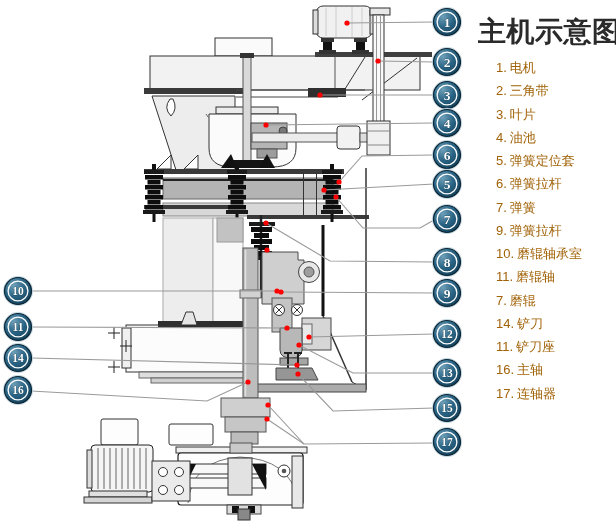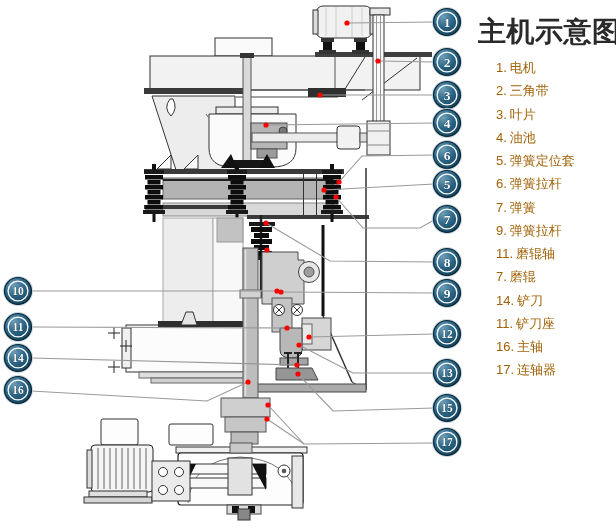--- a/index.html
+++ b/index.html
@@ -410,20 +410,21 @@
   <div class="diagram-title" style="color: rgb(42, 42, 42);">主机示意图</div>
   <div class="legend" id="legend" style="color: rgb(61, 61, 61);">
       <div class="legend-item"><span class="num">1.</span><span>电机</span></div>
       <div class="legend-item"><span class="num">2.</span><span>三角带</span></div>
       <div class="legend-item"><span class="num">3.</span><span>叶片</span></div>
       <div class="legend-item"><span class="num">4.</span><span>油池</span></div>
       <div class="legend-item"><span class="num">5.</span><span>弹簧定位套</span></div>
       <div class="legend-item"><span class="num">6.</span><span>弹簧拉杆</span></div>
       <div class="legend-item"><span class="num">7.</span><span>弹簧</span></div>
       <div class="legend-item"><span class="num">9.</span><span>弹簧拉杆</span></div>
+      <div class="legend-item"><span class="num">10.</span><span>磨辊轴承室</span></div>
       <div class="legend-item"><span class="num">11.</span><span>磨辊轴</span></div>
       <div class="legend-item"><span class="num">7.</span><span>磨辊</span></div>
       <div class="legend-item"><span class="num">14.</span><span>铲刀</span></div>
       <div class="legend-item"><span class="num">11.</span><span>铲刀座</span></div>
       <div class="legend-item"><span class="num">16.</span><span>主轴</span></div>
       <div class="legend-item"><span class="num">17.</span><span>连轴器</span></div>
     </div>
 
 </div>
 

